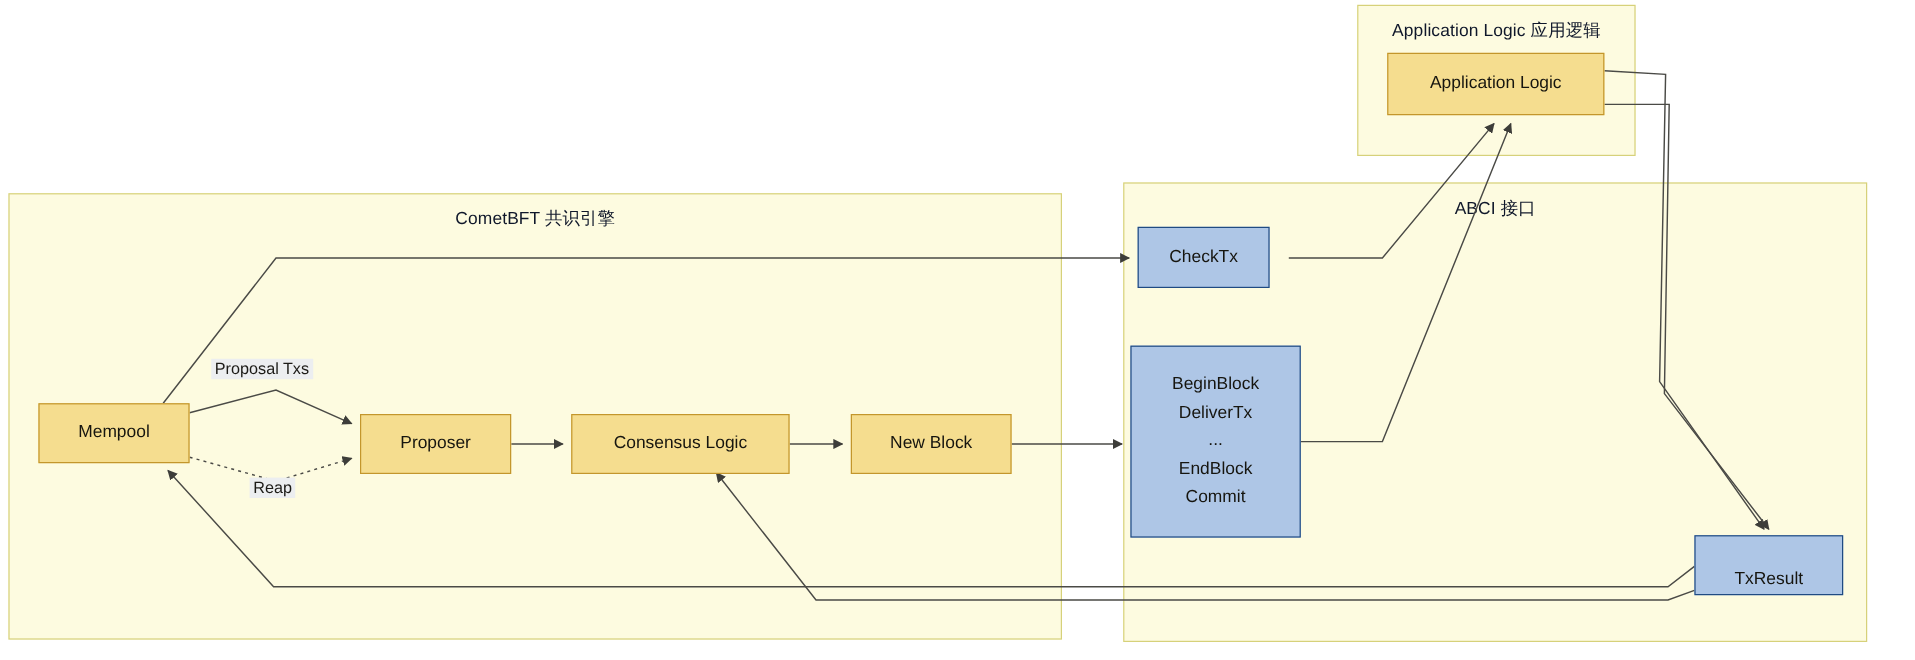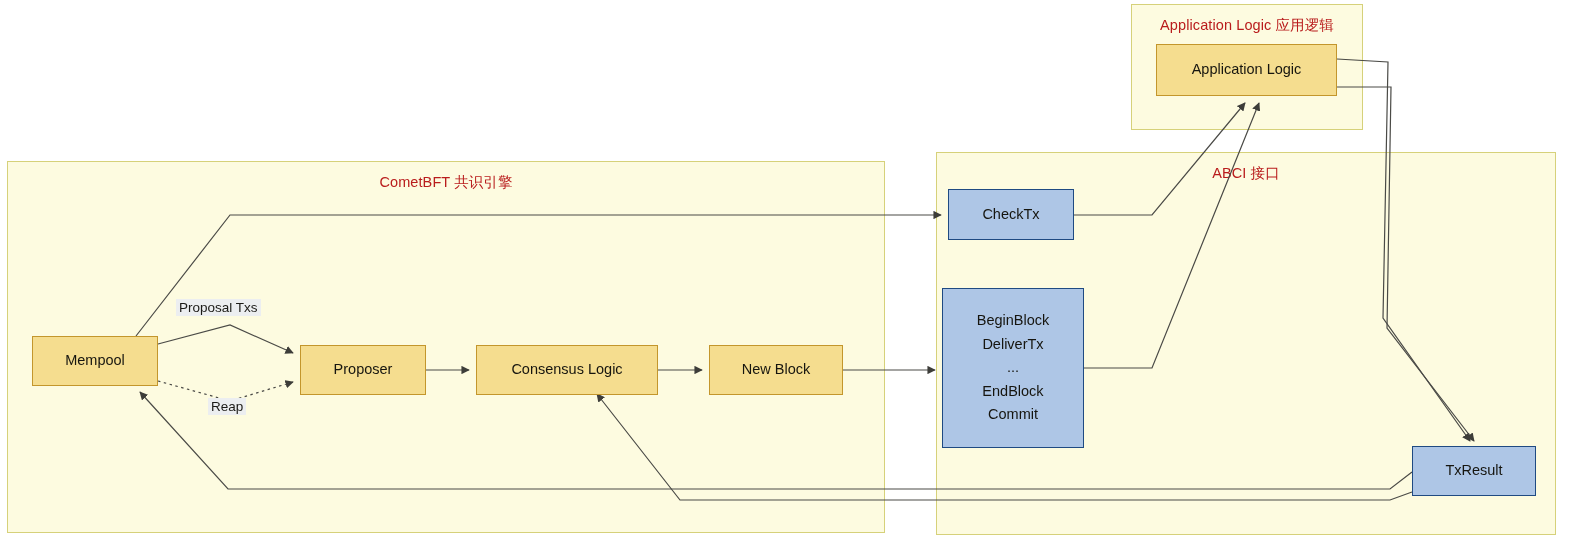--- a/index.html
+++ b/index.html
@@ -33,21 +33,21 @@
     background: #fdfbe0;
     border: 1px solid #d6d17a;
     box-sizing: border-box;
   }
   .group-title {
     position: absolute;
     left: 0;
     right: 0;
     text-align: center;
     font-size: 14.5px;
-    color: #b91c1c;
+    color: #0f172a;
     letter-spacing: 0.1px;
     white-space: nowrap;
   }
   .node {
     position: absolute;
     box-sizing: border-box;
     display: flex;
     flex-direction: column;
     align-items: center;
     justify-content: center;
@@ -137,36 +137,36 @@
   </div>
 
   <div class="node yellow" id="node-consensus" style="left: 476px; top: 345px; width: 182px; height: 50px;">
     <span class="node-line">Consensus Logic</span>
   </div>
 
   <div class="node yellow" id="node-new-block" style="left: 709px; top: 345px; width: 134px; height: 50px;">
     <span class="node-line">New Block</span>
   </div>
 
-  <div class="node blue" id="node-checktx" style="left: 948px; top: 189px; width: 126px; height: 51px;">
+  <div class="node blue" id="node-checktx" style="left: 948px; top: 189px; width: 110px; height: 51px;">
     <span class="node-line">CheckTx</span>
   </div>
 
   <div class="node blue" id="node-block-exec" style="left: 942px; top: 288px; width: 142px; height: 160px;">
     <span class="node-line">BeginBlock</span>
     <span class="node-line">DeliverTx</span>
     <span class="node-line">...</span>
     <span class="node-line">EndBlock</span>
     <span class="node-line">Commit</span>
   </div>
 
   <div class="node yellow" id="node-application-logic" style="left: 1156px; top: 44px; width: 181px; height: 52px;">
     <span class="node-line">Application Logic</span>
   </div>
 
-  <div class="node blue" id="node-txresult" style="left: 1412px; top: 446px; width: 124px; height: 50px;">
+  <div class="node blue" id="node-txresult" style="left: 1412px; top: 446px; width: 124px; height: 50px; justify-content: flex-end;">
     <span class="node-line">TxResult</span>
   </div>
 
   <div class="edge-label" id="label-proposal-txs" style="left: 176px; top: 299px;">Proposal Txs</div>
   <div class="edge-label" id="label-reap" style="left: 208px; top: 398px;">Reap</div>
 
 </div>
 
 </body></html>

